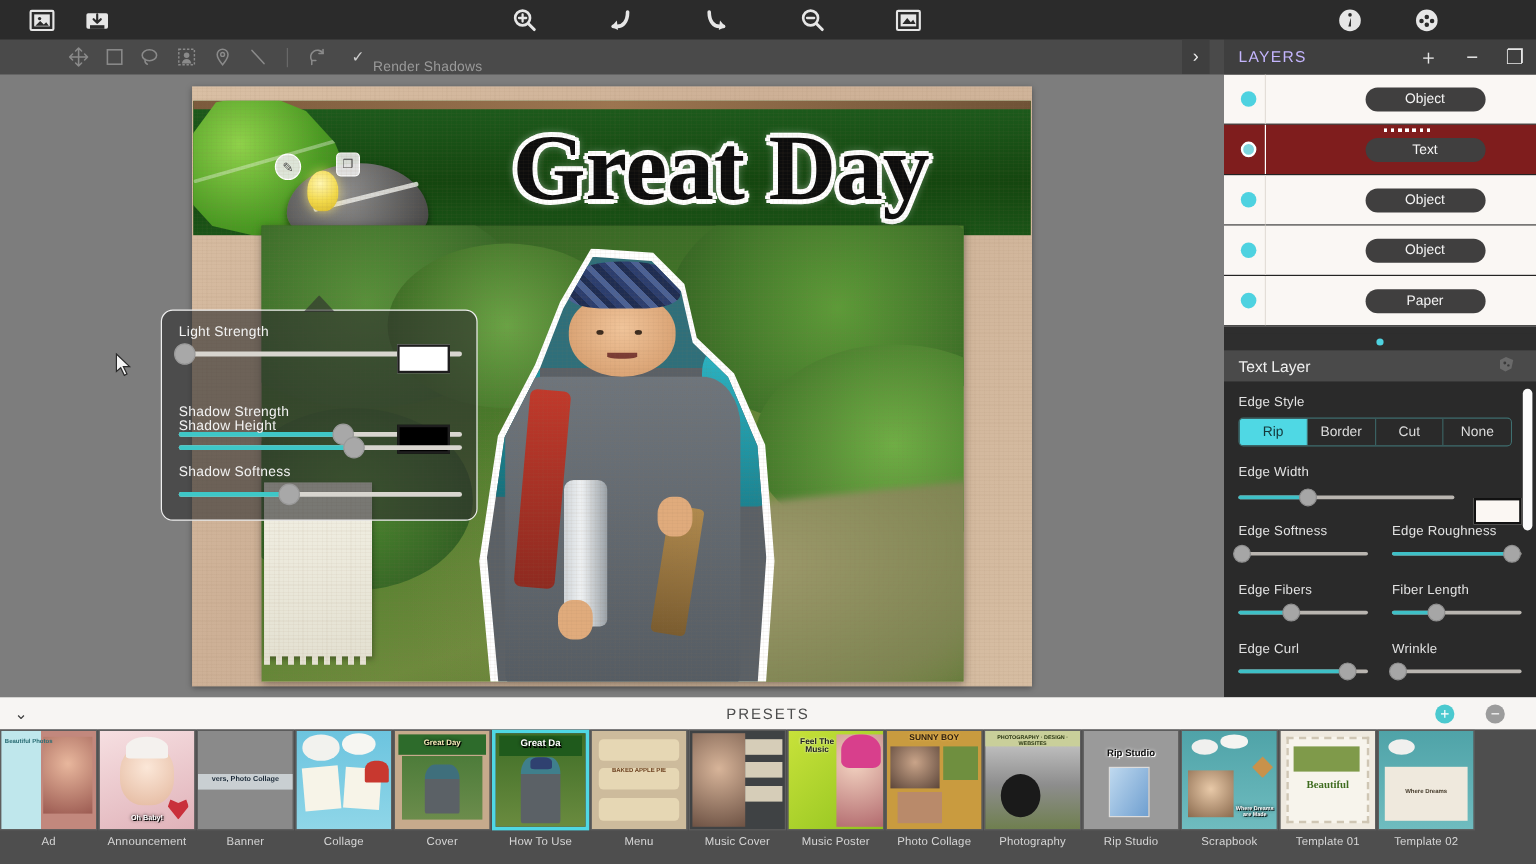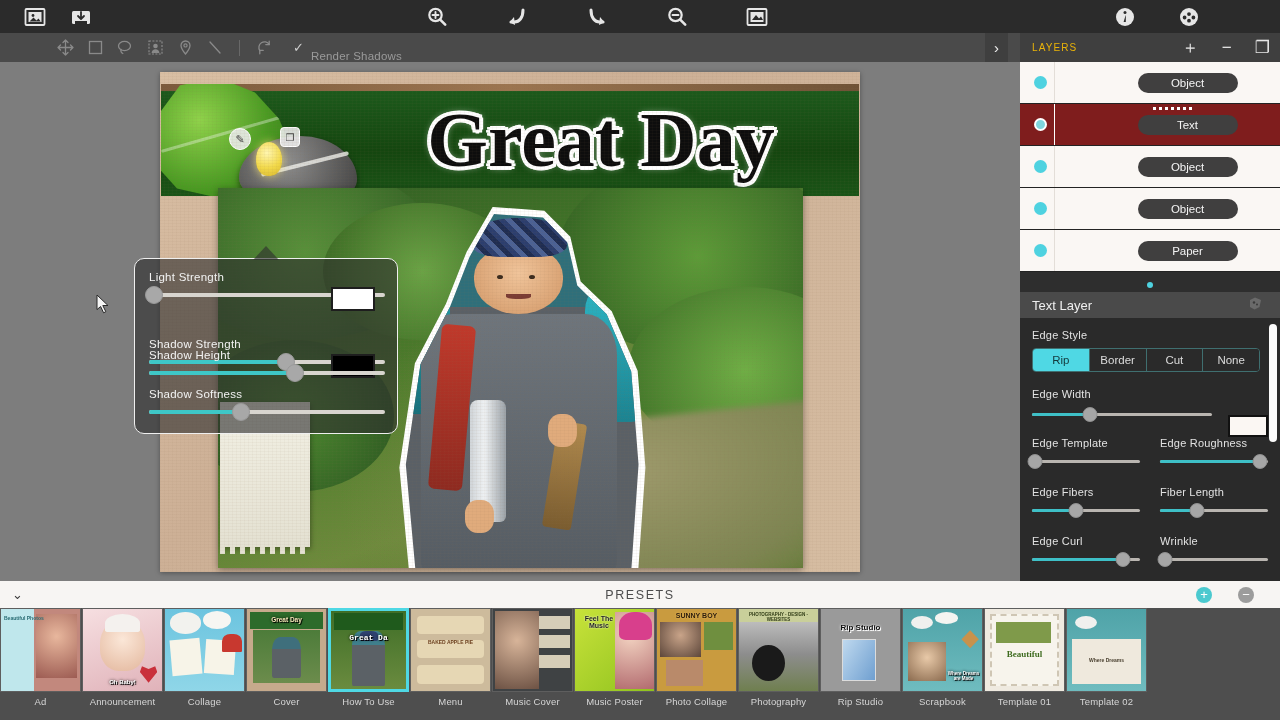--- a/index.html
+++ b/index.html
@@ -214,21 +214,21 @@
   .lp-swatch{
     position:absolute; right:10px; width:44px; height:24px;
     border:2px solid #1e1e1e;
   }
 
   
   .layers-head{
     position:absolute; left:1020px; top:33px; width:260px; height:29px;
     background:#3f3f3f; display:flex; align-items:center;
   }
-  .layers-title{ color:#eab308; font-size:10px; letter-spacing:1.1px; margin-left:12px; }
+  .layers-title{ color:#c4b5fd; font-size:13px; letter-spacing:1.1px; margin-left:12px; }
   .lh-btns{ position:absolute; right:10px; display:flex; align-items:center; gap:23px; }
   .lh-btn{ color:#e6e6e6; font-size:17px; line-height:1; cursor:pointer; }
 
   .layers-list{
     position:absolute; left:1020px; top:62px; width:308px; height:228px;
     background:#2e2e2e; overflow:hidden;
   }
   .layer-row{
     position:relative; height:42px; background:#faf7f4;
     border-bottom:1px solid #232323;
@@ -632,21 +632,21 @@
 
     <div class="p-label" style="position:absolute;left:12px;top:70px;">Edge Width</div>
     <div class="p-slider" style="left:12px;top:95px;width:180px;">
       <div class="p-track">
           <div class="p-fill" style="width:32%"></div>
           <div class="p-knob" style="left:32%"></div>
         </div>
     </div>
     <div class="p-swatch"></div>
 
-    <div class="p-label" style="position:absolute;left:12px;top:119px;">Edge Template</div>
+    <div class="p-label" style="position:absolute;left:12px;top:119px;">Edge Softness</div>
     <div class="p-slider" style="left:12px;top:142px;width:108px;">
       <div class="p-track">
           <div class="p-fill" style="width:3%"></div>
           <div class="p-knob" style="left:3%"></div>
         </div>
     </div>
     <div class="p-label" style="position:absolute;left:140px;top:119px;">Edge Roughness</div>
     <div class="p-slider" style="left:140px;top:142px;width:108px;">
       <div class="p-track">
           <div class="p-fill" style="width:93%"></div>
@@ -711,20 +711,28 @@
       <div class="preset-thumb">
         <div class="th-fill" style="background:linear-gradient(160deg,#f6dfe1,#e0b2b9);"></div>
         <div style="position:absolute;left:22%;top:14%;width:56%;height:62%;background:radial-gradient(circle at 50% 38%,#fbe7d8,#e3b79d);border-radius:46% 46% 42% 42%;"></div>
         <div style="position:absolute;left:28%;top:6%;width:44%;height:22%;background:#f4f1ee;border-radius:50% 50% 10% 10%;"></div>
         <div style="position:absolute;right:6%;bottom:10%;width:22%;height:22%;background:#c9303b;clip-path:polygon(50% 100%,0 40%,12% 8%,50% 24%,88% 8%,100% 40%);"></div>
         <div class="th-txt" style="bottom:6px;font-size:6px;">Oh Baby!</div>
       </div>
       <div class="preset-label">Announcement</div>
     </div>
 
+    <div class="preset">
+      <div class="preset-thumb">
+        <div class="th-fill" style="background:#8a8a8a;"></div>
+        <div style="position:absolute;left:0;top:44%;width:100%;height:16%;background:#c9cfd2;"></div>
+        <div class="th-txt" style="top:46%;font-size:6px;color:#1d2c3a;text-shadow:none;">vers, Photo Collage</div>
+      </div>
+      <div class="preset-label">Banner</div>
+    </div>
 
     <div class="preset">
       <div class="preset-thumb">
         <div class="th-fill" style="background:linear-gradient(180deg,#6cc4df,#8fd6e8);"></div>
         <div style="position:absolute;left:6%;top:4%;width:40%;height:26%;background:#f2f2ee;border-radius:50%;"></div>
         <div style="position:absolute;left:48%;top:2%;width:36%;height:22%;background:#f6f6f2;border-radius:50%;"></div>
         <div style="position:absolute;left:8%;top:36%;width:38%;height:44%;background:#f7f4e8;transform:rotate(-5deg);"></div>
         <div style="position:absolute;left:50%;top:38%;width:38%;height:42%;background:#f7f4e8;transform:rotate(4deg);"></div>
         <div style="position:absolute;right:2%;top:30%;width:26%;height:22%;background:#c8382f;border-radius:40% 40% 6% 6%;"></div>
       </div>
@@ -741,21 +749,21 @@
       </div>
       <div class="preset-label">Cover</div>
     </div>
 
     <div class="preset selected">
       <div class="preset-thumb">
         <div class="th-fill" style="background:linear-gradient(180deg,#3f6e27,#6a8b3f);"></div>
         <div style="position:absolute;left:4%;top:2%;width:92%;height:22%;background:#1f5a1c;"></div>
         <div style="position:absolute;left:28%;top:26%;width:44%;height:70%;background:linear-gradient(180deg,#3f7f8c 0 26%,#5b6166 26% 100%);border-radius:26% 26% 4% 4%;"></div>
         <div style="position:absolute;left:38%;top:26%;width:24%;height:12%;background:#2f4170;border-radius:40% 40% 20% 20%;"></div>
-        <div class="th-txt" style="top:22px;font-size:8px;font-family:Liberation Mono, monospace;">Great Da</div>
+        <div class="th-txt" style="top:4px;font-size:8px;">Great Da</div>
       </div>
       <div class="preset-label">How To Use</div>
     </div>
 
 
     <div class="preset">
       <div class="preset-thumb">
         <div class="th-fill" style="background:#cdbb9c;"></div>
         <div style="position:absolute;left:8%;top:8%;width:84%;height:22%;background:#e6d7b4;border-radius:4px;"></div>
         <div style="position:absolute;left:8%;top:38%;width:84%;height:22%;background:#e6d7b4;border-radius:4px;"></div>

